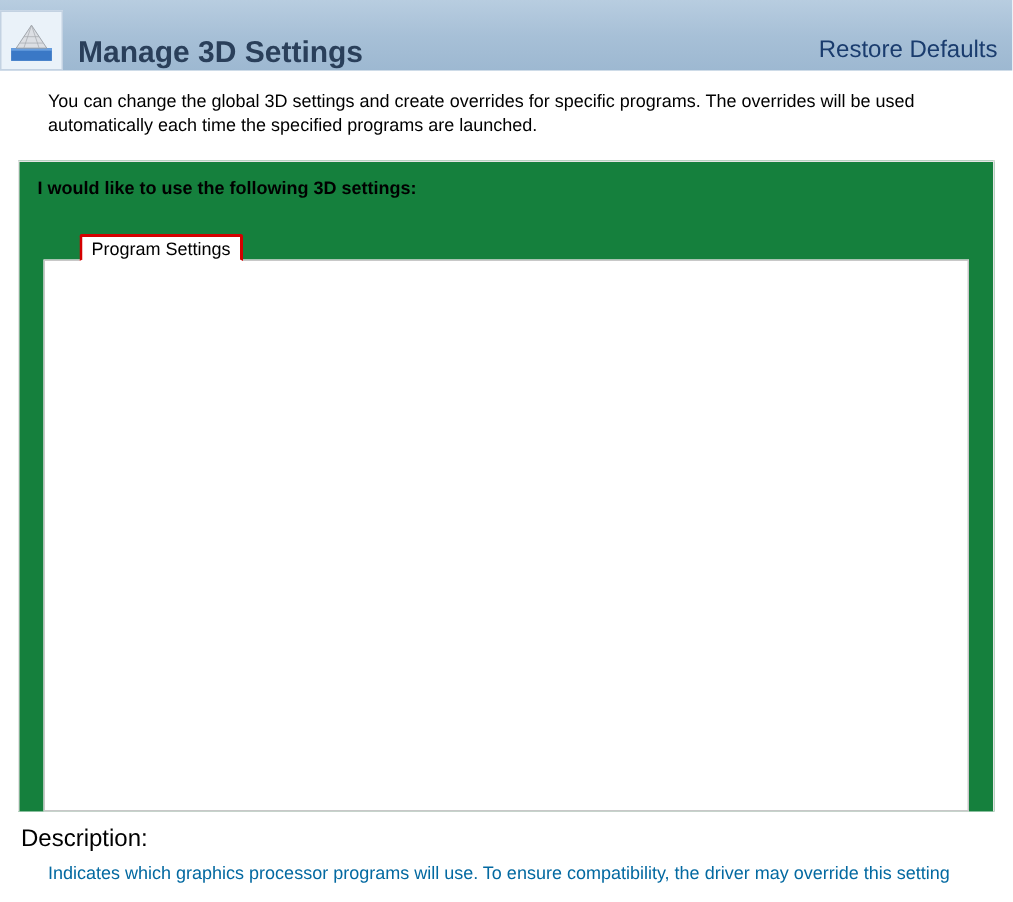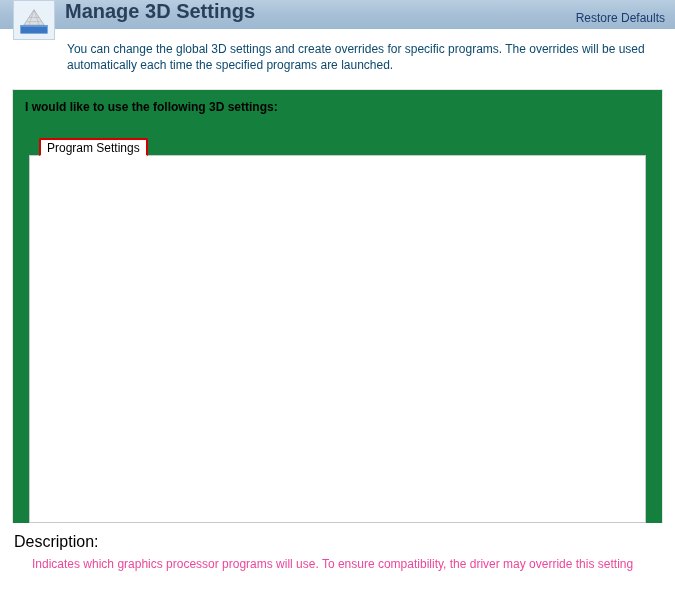--- a/index.html
+++ b/index.html
@@ -11,24 +11,24 @@
       font-family: "Segoe UI", Tahoma, Arial, sans-serif;
       font-size: 12px;
       background: #ffffff;
       width: 675px;
       height: 601px;
       overflow: hidden;
       position: relative;
     }
     .header-bar {
       background: linear-gradient(to bottom, #b8cde0 0%, #a7c0d7 50%, #9db8d1 100%);
-      height: 29px;
+      height: 47px;
       display: flex;
-      align-items: flex-start;
-      padding-left: 13px;
+      align-items: flex-end;
+      padding-left: 0;
       position: relative;
     }
     .header-icon {
       width: 42px;
       height: 40px;
       background: #eaf2f9;
       border: 1px solid #c3d2e2;
       display: flex;
       align-items: center;
       justify-content: center;
@@ -40,28 +40,28 @@
     }
     .header-title {
       font-size: 20px;
       font-weight: bold;
       color: #2a3f5a;
     }
     .restore-link {
       position: absolute;
       right: 10px;
       bottom: 4px;
-      font-size: 12px;
+      font-size: 16px;
       color: #1a3c6e;
       cursor: pointer;
     }
     .intro-text {
-      padding: 12px 20px 16px 67px;
+      padding: 12px 20px 16px 32px;
       font-size: 12px;
-      color: #0c4a6e;
+      color: #000000;
       line-height: 1.35;
     }
     .settings-section {
       margin: 0 12px;
       background: #15803d;
       border: 1px solid #e4e4e4;
       border-bottom: none;
       padding: 10px 12px 0 12px;
     }
     .section-title {
@@ -87,20 +87,21 @@
     }
     .tab.inactive {
       border-color: transparent;
       background: transparent;
       top: 1px;
     }
     .tab.active {
       background: #ffffff;
       border-bottom: 1px solid #ffffff;
       margin-bottom: -1px;
+      margin-left: 14px;
     }
     .highlight {
       border: 2px solid #d40000;
       padding: 1px 6px 0 6px;
     }
     .tab-content {
       background: #ffffff;
       border: 1px solid #c8c8c8;
       height: 368px;
       margin: 0 4px 10px 4px;
@@ -108,21 +109,21 @@
     .description-block {
       padding: 0 14px;
     }
     .description-label {
       font-size: 16px;
       margin-bottom: 6px;
     }
     .description-text {
       font-size: 12px;
       padding-left: 18px;
-      color: #ec4899;
+      color: #0369a1;
     }
   </style>
 </head>
 <body>
 
 <div class="header-bar">
   <div class="header-icon">
     <svg viewBox="0 0 40 40">
       <rect x="4" y="26" width="32" height="10" fill="#3a78c6"></rect>
       <rect x="4" y="26" width="32" height="2" fill="#6aa0e0"></rect>

